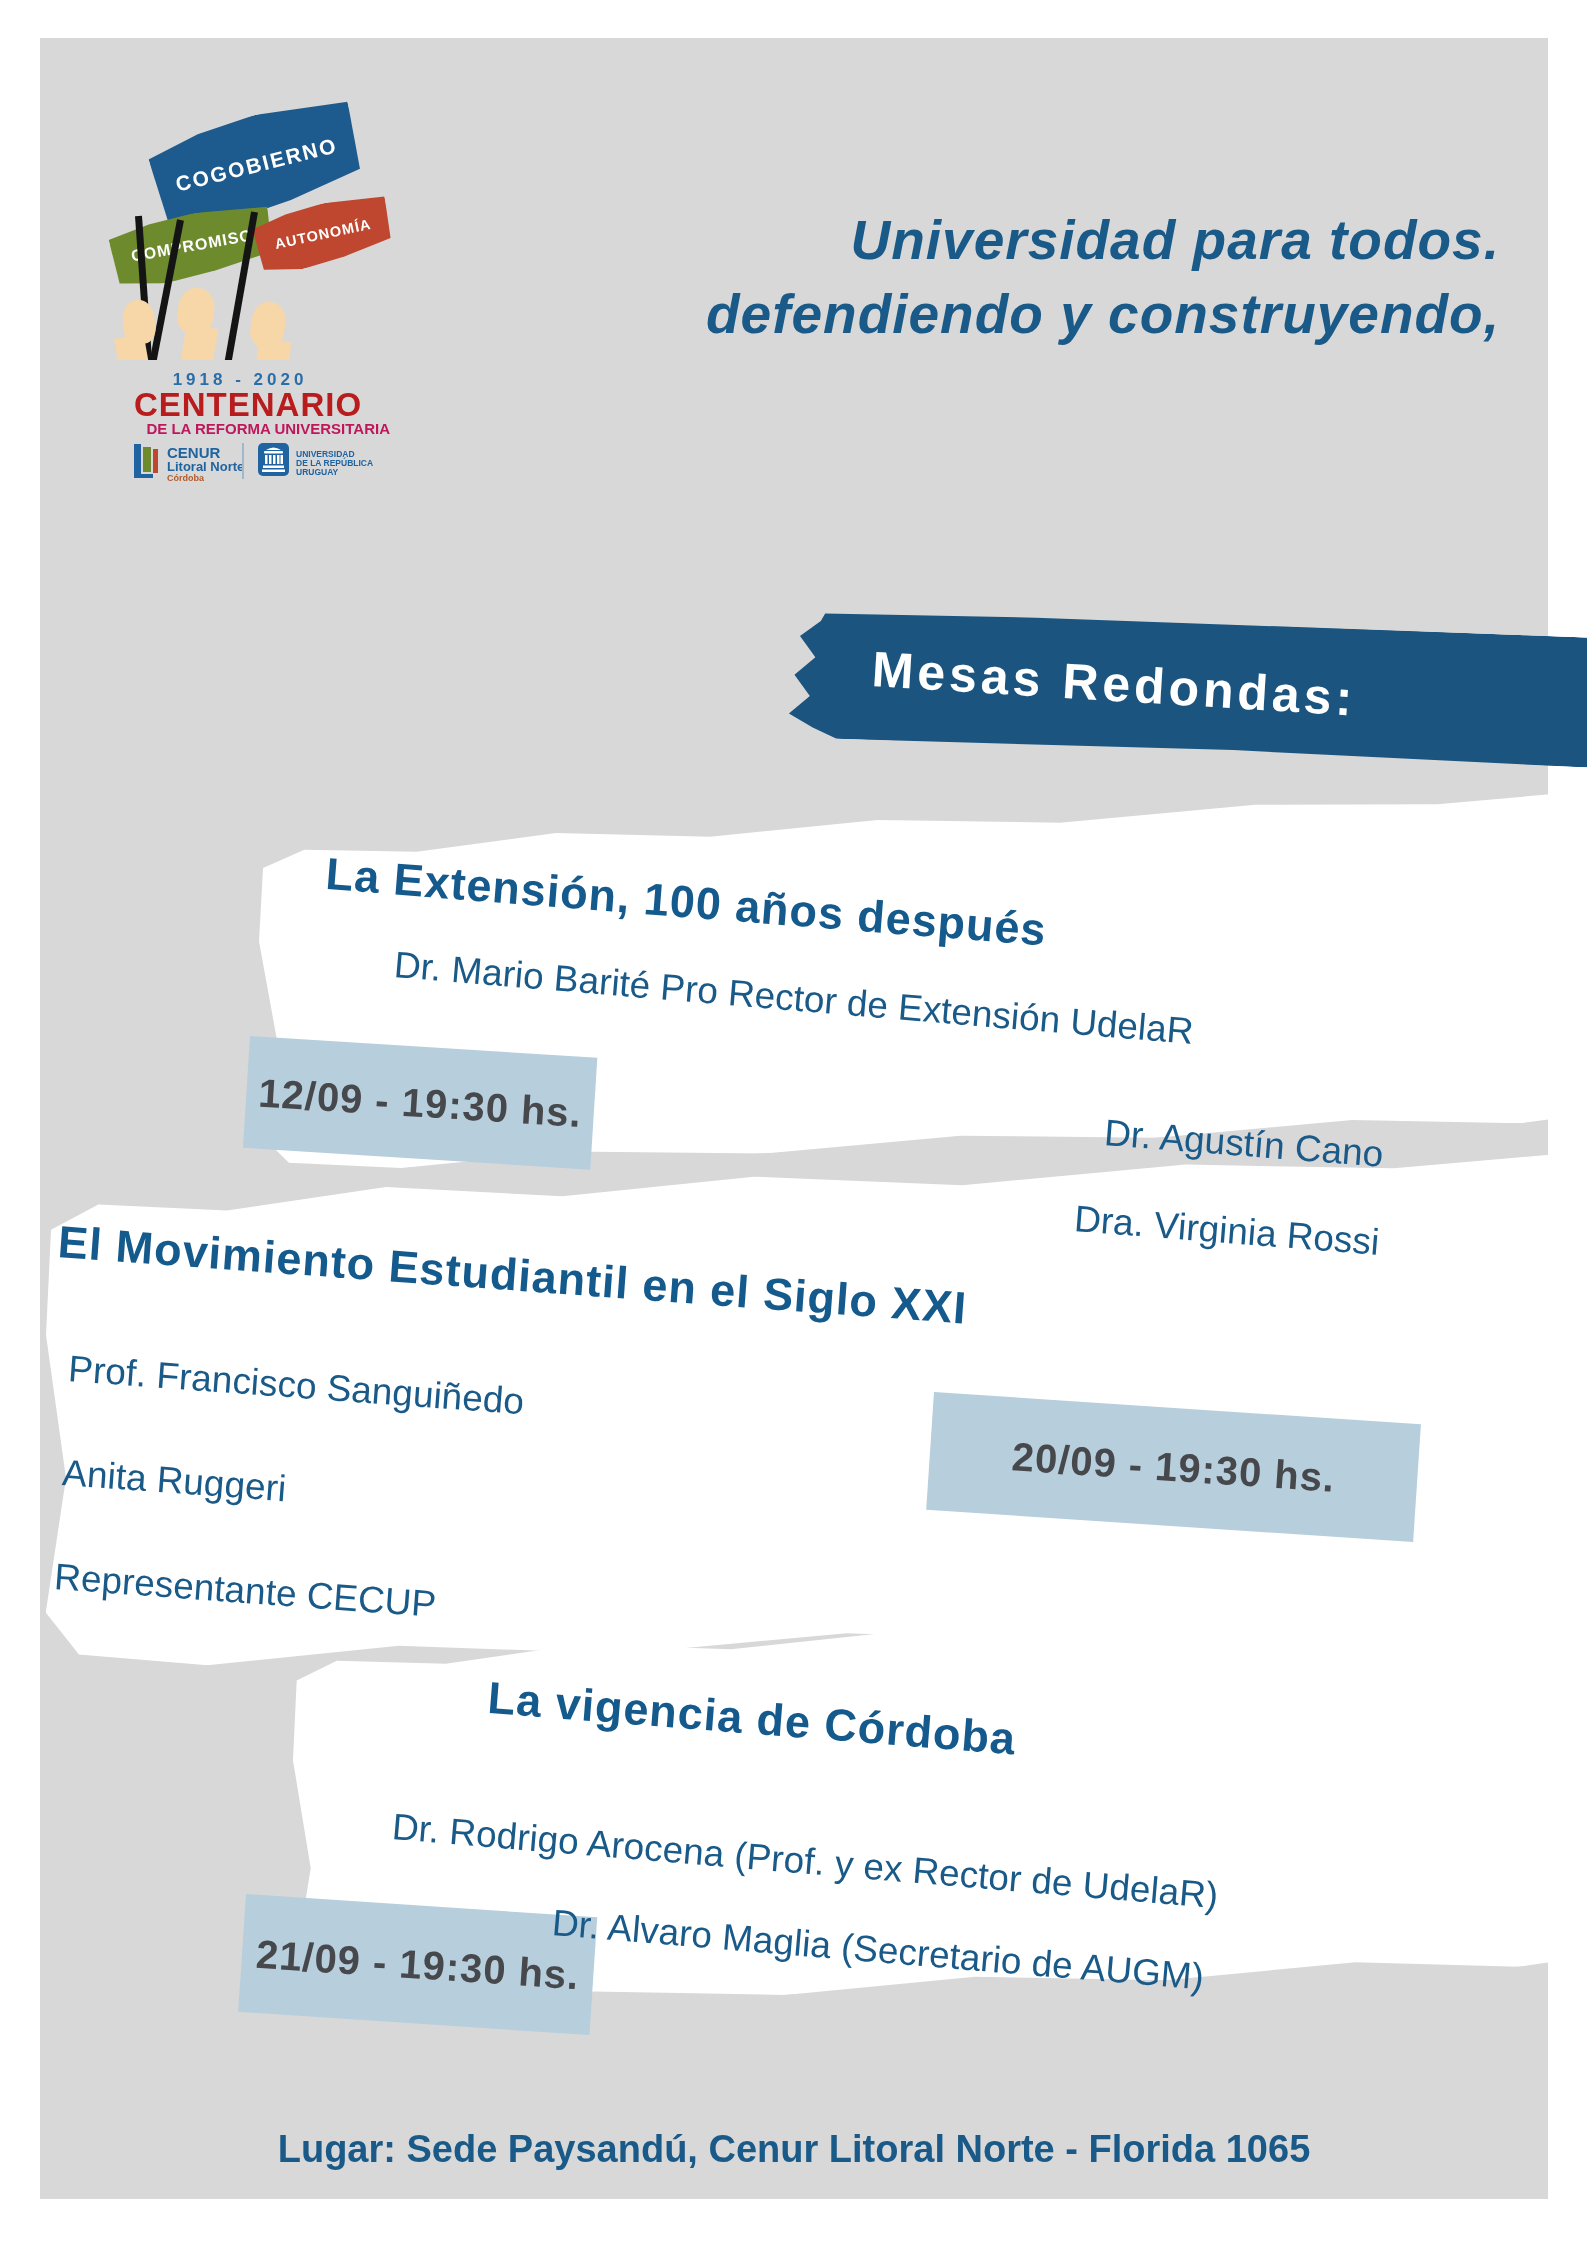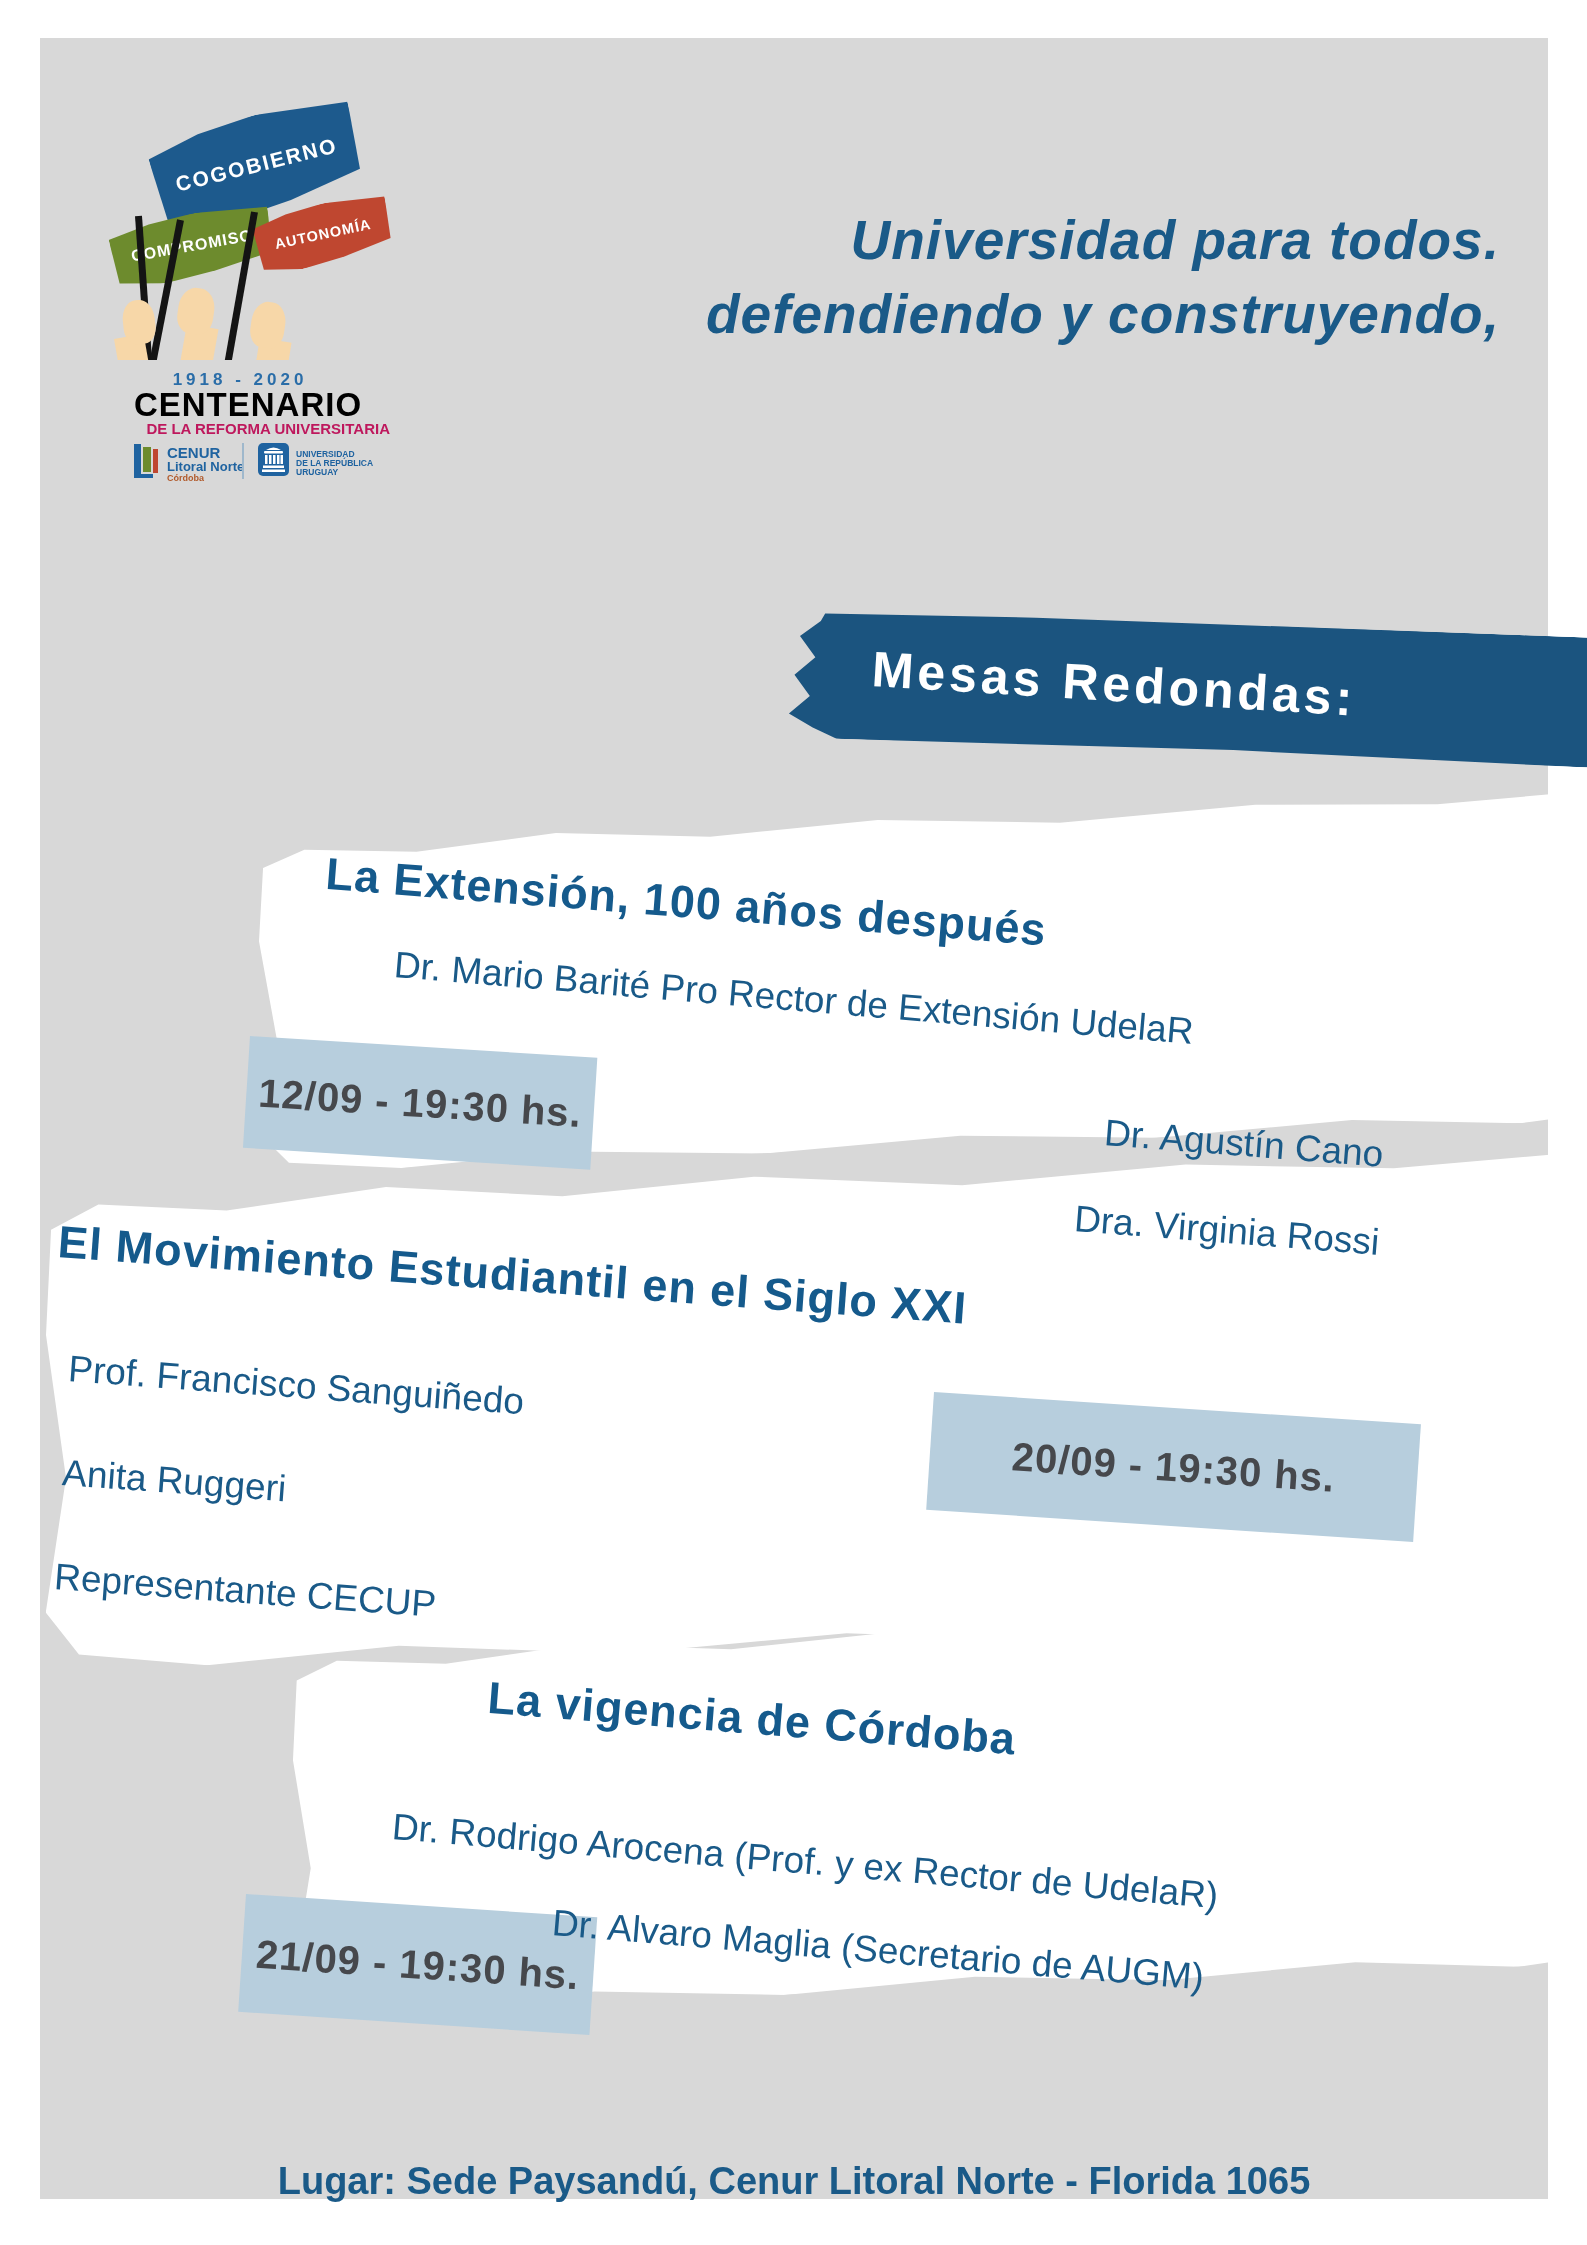--- a/index.html
+++ b/index.html
@@ -28,21 +28,21 @@
   .hand{position:absolute;background:#f7d7a8;border-radius:45% 45% 38% 38%;z-index:5;}
   .hand1{left:38px;top:212px;width:32px;height:44px;transform:rotate(-6deg);}
   .hand2{left:93px;top:200px;width:36px;height:46px;transform:rotate(8deg);}
   .hand3{left:166px;top:214px;width:34px;height:46px;transform:rotate(8deg);}
   .arm{position:absolute;background:#f7d7a8;z-index:4;}
   .arm1{left:34px;top:248px;width:30px;height:60px;transform:rotate(-10deg);}
   .arm2{left:96px;top:238px;width:32px;height:66px;transform:rotate(10deg);}
   .arm3{left:170px;top:252px;width:32px;height:60px;transform:rotate(9deg);}
   .years{left:160px;top:370px;width:160px;text-align:center;color:#2a6da8;
          font-size:17px;font-weight:700;letter-spacing:4px;}
-  .centenario{left:118px;top:386px;width:260px;text-align:center;color:#000000;
+  .centenario{left:118px;top:386px;width:260px;text-align:center;color:#b91c1c;
          font-size:33px;font-weight:700;letter-spacing:1px;}
   .reforma{left:120px;top:420px;width:270px;text-align:right;color:#be185d;
          font-size:15px;font-weight:700;}
   .cenur-icon{left:133px;top:443px;}
   .cenur-name{left:167px;top:444px;color:#1f63a0;font-size:15px;font-weight:700;}
   .cenur-region{left:167px;top:459px;color:#1f63a0;font-size:13px;font-weight:700;}
   .cenur-city{left:167px;top:473px;color:#b15a2b;font-size:9px;font-weight:700;}
   .logo-divider{left:242px;top:443px;width:2px;height:36px;background:#9fb8cc;}
   .udelar-icon{left:258px;top:443px;}
   .udelar-text{left:296px;top:450px;color:#1f63a0;font-size:8.5px;font-weight:700;line-height:9px;}
@@ -66,21 +66,21 @@
       transform-origin:left top;white-space:nowrap;z-index:7;}
   .speaker{color:#1a5a88;font-size:37px;font-weight:500;transform-origin:left top;
       white-space:nowrap;z-index:7;}
   .date-box{background:#b7cedd;transform-origin:left top;display:flex;align-items:center;
       justify-content:center;z-index:6;}
   .date-text{color:#46484c;font-size:40px;font-weight:700;letter-spacing:1px;white-space:nowrap;}
   
   .footer-dates{left:40px;top:2026px;width:1508px;text-align:center;color:#1a5a88;
       font-size:52px;font-weight:600;letter-spacing:1px;}
   .footer-location{left:40px;top:2128px;width:1508px;text-align:center;color:#1a5a88;
-      font-size:38px;font-weight:600;margin-top:32px;}
+      font-size:38px;font-weight:600;}
 </style>
 </head>
 <body>
 
 <div class="page">
   <div class="abs gray-panel"></div>
 
   <div class="abs flags">
     <div class="pole pole1"></div>
     <div class="pole pole2"></div>

